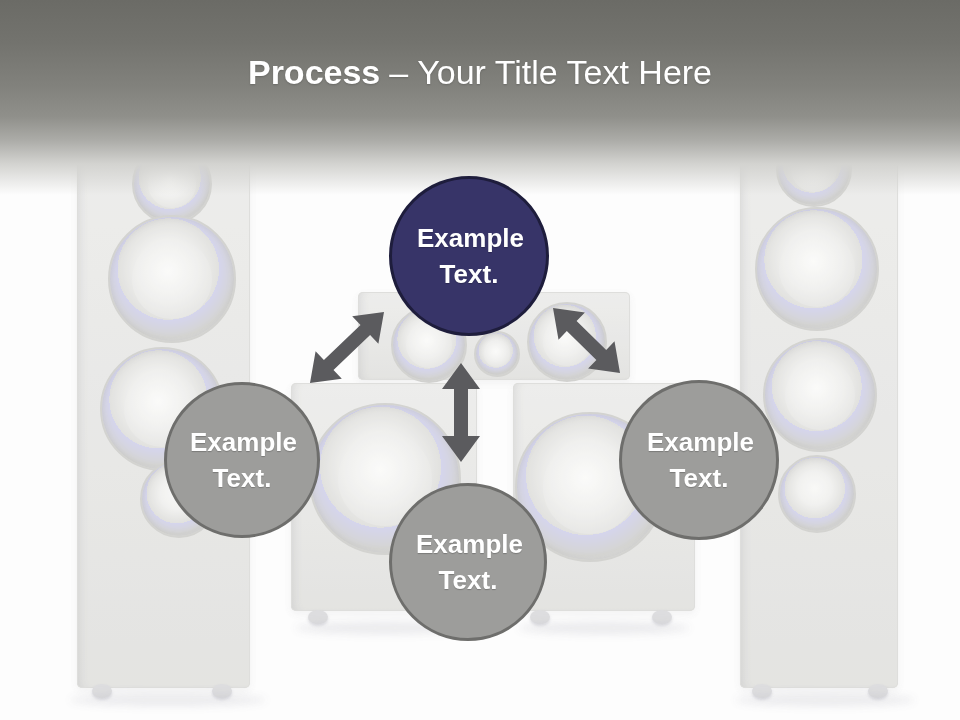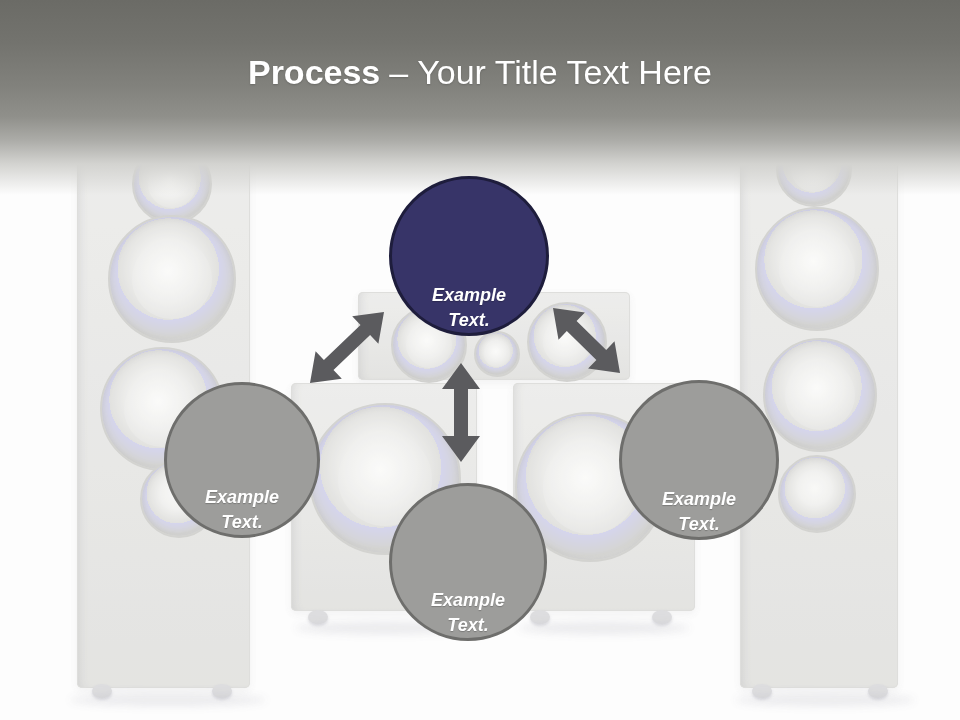--- a/index.html
+++ b/index.html
@@ -54,22 +54,22 @@
   .title-sep { font-weight:400; margin:0 9px; }
   .title-rest { font-weight:400; }
 
   
   .arrows { position:absolute; left:0; top:0; z-index:3; pointer-events:none; }
   .arrows polygon { fill:var(--arrow,#5b5b5e); }
 
   
   .node {
     position:absolute; z-index:4; border-radius:50%;
-    display:flex; align-items:flex-end; justify-content:center; text-align:center;
-    color:var(--node-text,#ffffff); font-style:italic; font-weight:700; font-size:18px;
+    display:flex; align-items:center; justify-content:center; text-align:center;
+    color:var(--node-text,#ffffff); font-weight:700; font-size:26px;
     line-height:1.4; box-sizing:border-box;
   }
   .node span { display:block; width:104px; text-shadow:0 1px 1px rgba(0,0,0,.22); }
   .node.primary {
     background:var(--primary-node-fill,#373468);
     border:3px solid var(--primary-node-border,#1e1d3c);
   }
   .node.secondary {
     background:var(--secondary-node-fill,#9d9d9b);
     border:3px solid var(--secondary-node-border,#6e6e6c);

